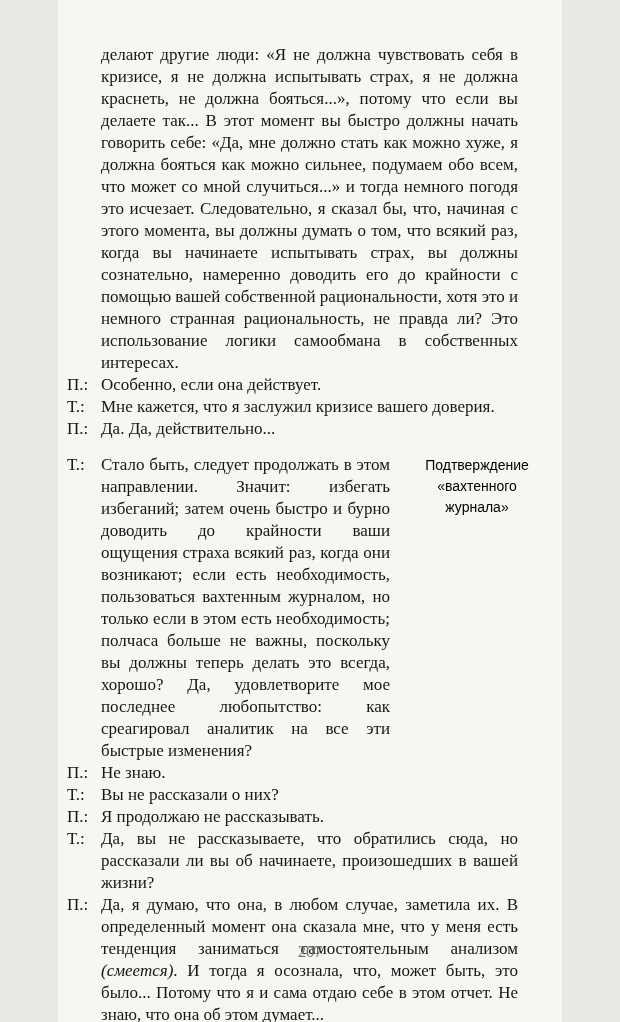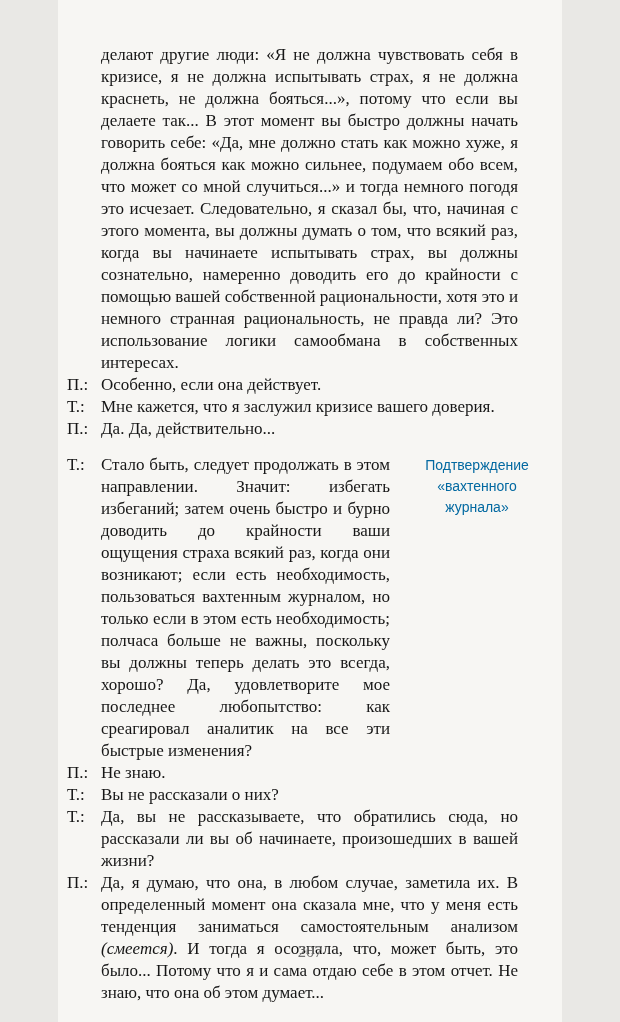--- a/index.html
+++ b/index.html
@@ -49,21 +49,21 @@
   .margin-note {
     position: absolute;
     right: -148px;
     top: 1px;
     width: 122px;
     text-indent: 0;
     text-align: center;
     font-family: "Liberation Sans", "DejaVu Sans", sans-serif;
     font-size: 14px;
     line-height: 21px;
-    color: #0369a1;
+    color: #000000;
   }
   .italic {
     font-style: italic;
   }
   .page-number {
     position: absolute;
     top: 942px;
     left: 0;
     right: 0;
     text-align: center;
@@ -86,20 +86,21 @@
     <p class="dialogue"><span class="speaker">П.:</span><span>Да. Да, действительно...</span></p>
 
     <div class="dialogue narrow"><span class="speaker">Т.:</span><span>Стало быть, следует продолжать в этом направлении. Значит: избегать избеганий; затем очень быстро и бурно доводить до крайности ваши ощущения страха всякий раз, когда они возникают; если есть необходимость, пользоваться вахтенным журналом, но только если в этом есть необходимость; полчаса больше не важны, поскольку вы должны теперь делать это всегда, хорошо? Да, удовлетворите мое последнее любопытство: как среагировал аналитик на все эти быстрые изменения?</span>
       <div class="margin-note">Подтверждение «вахтенного журнала»</div>
     </div>
 
     <p class="dialogue"><span class="speaker">П.:</span><span>Не знаю.</span></p>
 
     <p class="dialogue"><span class="speaker">Т.:</span><span>Вы не рассказали о них?</span></p>
 
+    <p class="dialogue"><span class="speaker">П.:</span><span>Я продолжаю не рассказывать.</span></p>
 
     <p class="dialogue"><span class="speaker">Т.:</span><span>Да, вы не рассказываете, что обратились сюда, но рассказали ли вы об начинаете, произошедших в вашей жизни?</span></p>
 
     <p class="dialogue"><span class="speaker">П.:</span><span>Да, я думаю, что она, в любом случае, заметила их. В определенный момент она сказала мне, что у меня есть тенденция заниматься самостоятельным анализом </span><span class="italic">(смеется)</span><span>. И тогда я осознала, что, может быть, это было... Потому что я и сама отдаю себе в этом отчет. Не знаю, что она об этом думает...</span></p>
 
   </div>
 
   <div class="page-number">207</div>
 </div>
 

